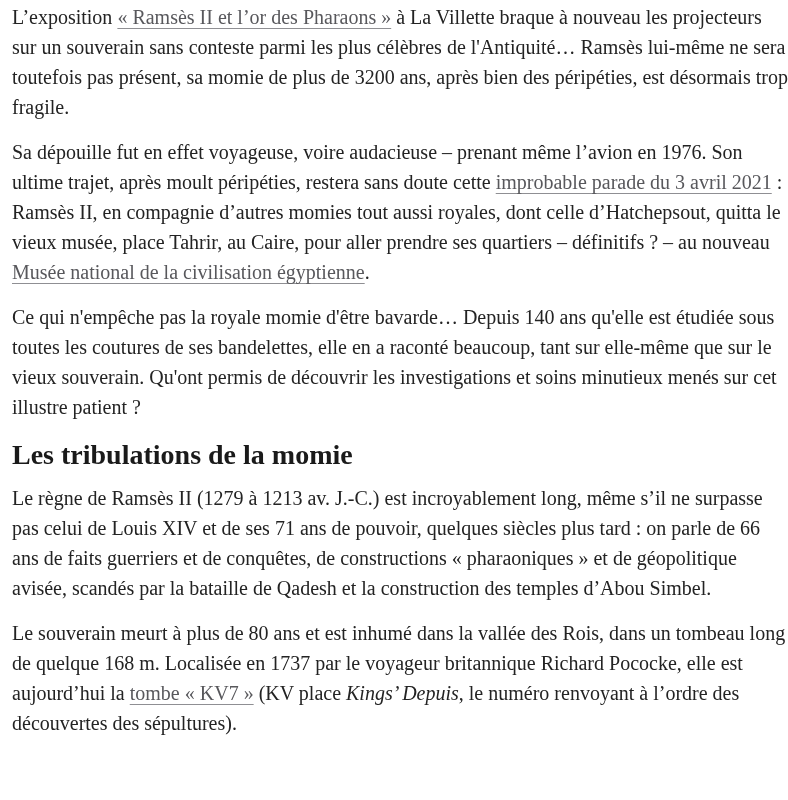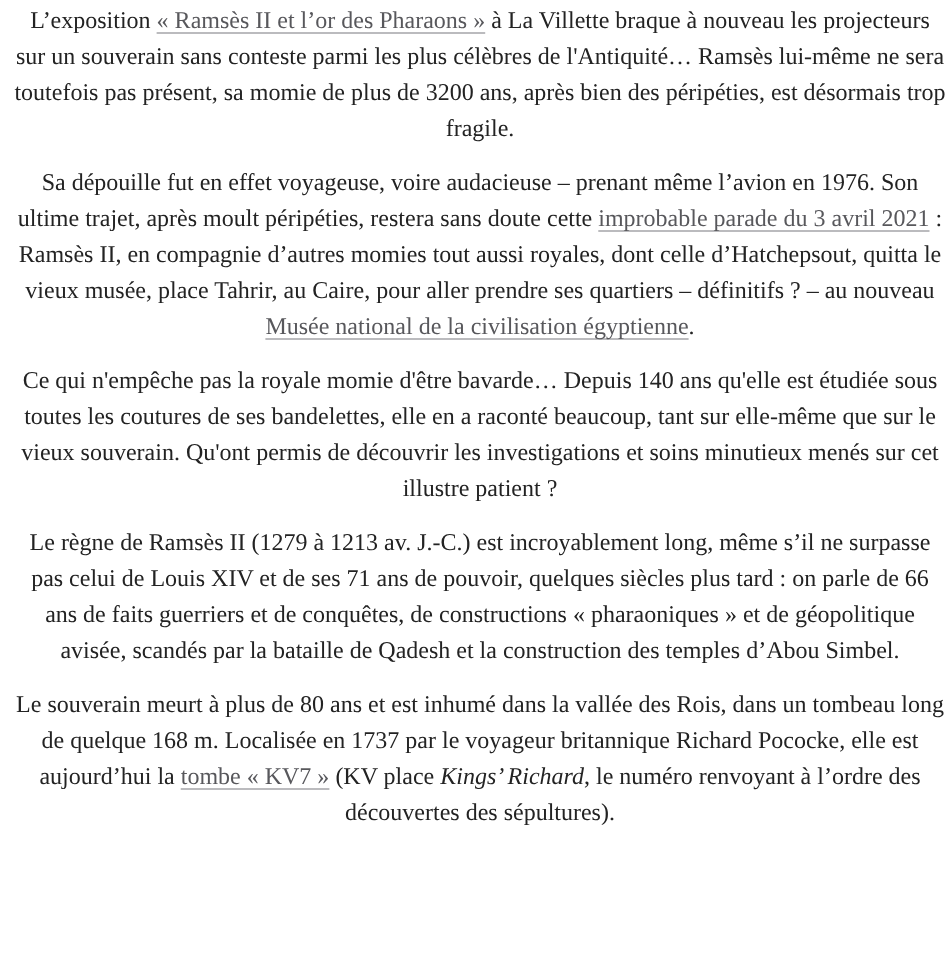--- a/index.html
+++ b/index.html
@@ -12,21 +12,20 @@
     height: 800px;
     overflow: hidden;
     font-family: "Liberation Serif", "DejaVu Serif", serif;
     font-size: 20px;
     line-height: 30px;
     color: var(--text-color, #232323);
     -webkit-font-smoothing: antialiased;
   }
   article {
     padding: 2px 0 0 12px;
-    text-align: center;
   }
   p {
     margin: 0 0 15px 0;
   }
   h2 {
     font-family: "Liberation Serif", "DejaVu Serif", serif;
     font-size: 28px;
     line-height: 36px;
     font-weight: 700;
     color: var(--heading-color, #1a1a1a);
@@ -44,15 +43,16 @@
     font-style: italic;
   }
 </style>
 </head>
 <body style="background: rgb(255, 255, 255);">
 
 <article>
     <p><span>L’exposition </span><a href="#">«&nbsp;Ramsès II et l’or des Pharaons&nbsp;»</a><span> à La Villette braque à nouveau les projecteurs sur un souverain sans conteste parmi les plus célèbres de l'Antiquité… Ramsès lui-même ne sera toutefois pas présent, sa momie de plus de 3200 ans, après bien des péripéties, est désormais trop fragile.</span></p>
     <p><span>Sa dépouille fut en effet voyageuse, voire audacieuse – prenant même l’avion en 1976. Son ultime trajet, après moult péripéties, restera sans doute cette </span><a href="#">improbable parade du 3 avril 2021</a><span>&nbsp;: Ramsès II, en compagnie d’autres momies tout aussi royales, dont celle d’Hatchepsout, quitta le vieux musée, place Tahrir, au Caire, pour aller prendre ses quartiers – définitifs&nbsp;? – au nouveau </span><a href="#">Musée national de la civilisation égyptienne</a><span>.</span></p>
     <p><span>Ce qui n'empêche pas la royale momie d'être bavarde… Depuis 140 ans qu'elle est étudiée sous toutes les coutures de ses bandelettes, elle en a raconté beaucoup, tant sur elle-même que sur le vieux souverain. Qu'ont permis de découvrir les investigations et soins minutieux menés sur cet illustre patient&nbsp;?</span></p>
+    <h2>Les tribulations de la momie</h2>
     <p><span>Le règne de Ramsès II (1279 à 1213 av. J.-C.) est incroyablement long, même s’il ne surpasse pas celui de Louis XIV et de ses 71 ans de pouvoir, quelques siècles plus tard&nbsp;: on parle de 66 ans de faits guerriers et de conquêtes, de constructions «&nbsp;pharaoniques&nbsp;» et de géopolitique avisée, scandés par la bataille de Qadesh et la construction des temples d’Abou Simbel.</span></p>
-    <p><span>Le souverain meurt à plus de 80 ans et est inhumé dans la vallée des Rois, dans un tombeau long de quelque 168 m. Localisée en 1737 par le voyageur britannique Richard Pococke, elle est aujourd’hui la </span><a href="#">tombe «&nbsp;KV7&nbsp;»</a><span> (KV place </span><em>Kings’ Richard</em><span>, le numéro renvoyant à l’ordre des découvertes des sépultures).</span></p>
+    <p><span>Le souverain meurt à plus de 80 ans et est inhumé dans la vallée des Rois, dans un tombeau long de quelque 168 m. Localisée en 1737 par le voyageur britannique Richard Pococke, elle est aujourd’hui la </span><a href="#">tombe «&nbsp;KV7&nbsp;»</a><span> (KV place </span><em>Kings’ Depuis</em><span>, le numéro renvoyant à l’ordre des découvertes des sépultures).</span></p>
   </article>
 
 </body></html>

